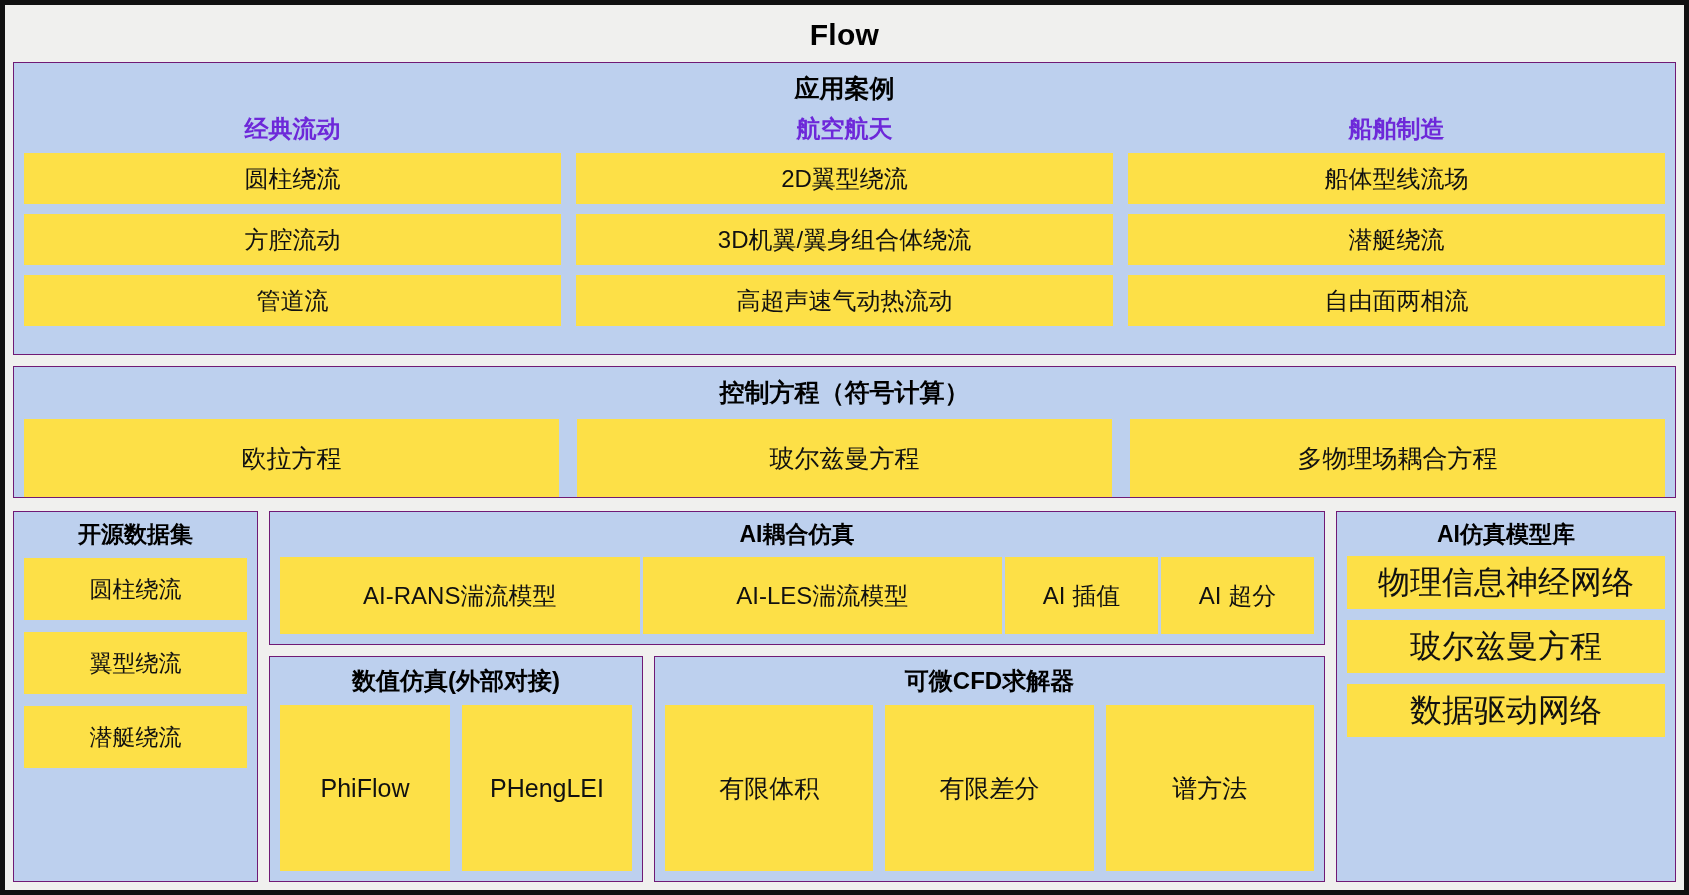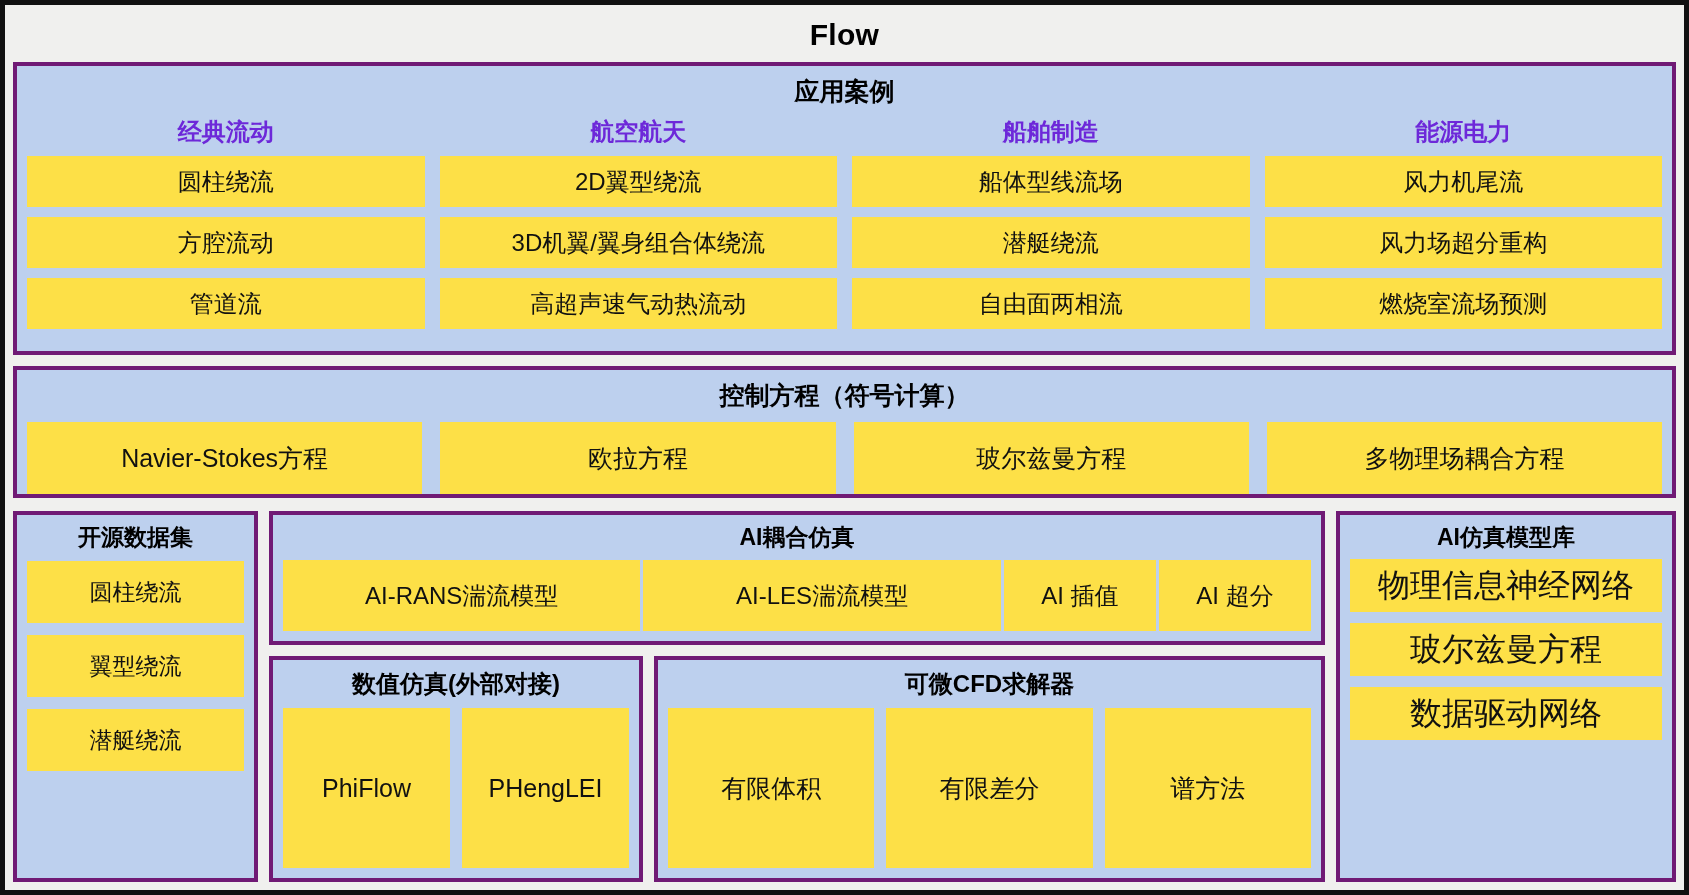--- a/index.html
+++ b/index.html
@@ -27,21 +27,21 @@
     font-size: 30px;
     font-weight: bold;
     color: #000;
     line-height: 1;
     padding: 8px 0 12px 0;
     letter-spacing: .3px;
   }
   
   .panel {
     background: #bdd0ee;
-    border: 4px solid #701a75;
+    border: 1px solid #701a75;
     box-sizing: border-box;
   }
   .panel-title {
     text-align: center;
     font-weight: bold;
     color: #000;
     line-height: 1;
   }
   .cell {
     background: #fde047;
@@ -240,34 +240,27 @@
         <div class="cell">高超声速气动热流动</div>
       </div>
 
       <div class="apps-col">
         <div class="apps-col-head">船舶制造</div>
         <div class="cell">船体型线流场</div>
         <div class="cell">潜艇绕流</div>
         <div class="cell">自由面两相流</div>
       </div>
 
-      <div class="apps-col">
-        <div class="apps-col-head">能源电力</div>
-        <div class="cell">风力机尾流</div>
-        <div class="cell">风力场超分重构</div>
-        <div class="cell">燃烧室流场预测</div>
-      </div>
 
     </div>
   </div>
 
   <div class="panel sec-eq">
     <div class="panel-title">控制方程（符号计算）</div>
     <div class="eq-row">
-      <div class="cell">Navier-Stokes方程</div>
       <div class="cell">欧拉方程</div>
       <div class="cell">玻尔兹曼方程</div>
       <div class="cell">多物理场耦合方程</div>
     </div>
   </div>
 
   <div class="sec-bottom">
 
     <div class="panel col-dataset">
       <div class="panel-title">开源数据集</div>

